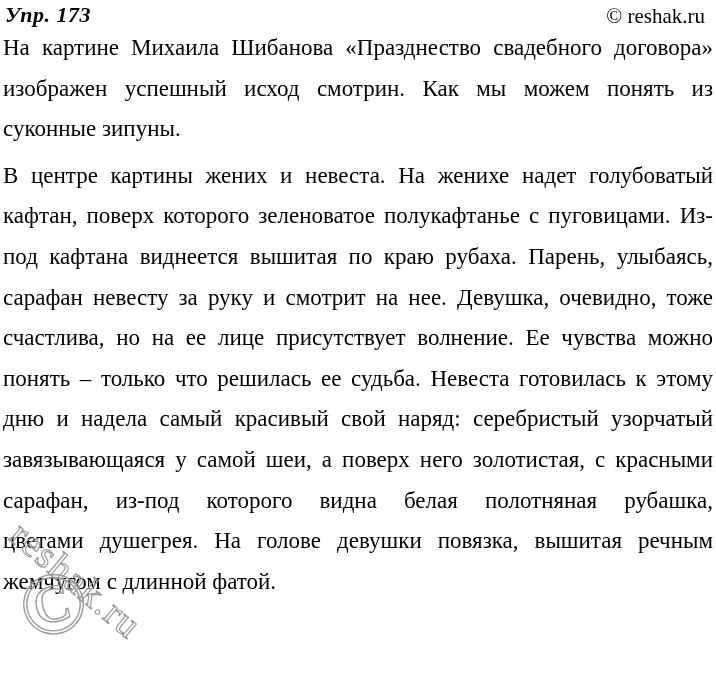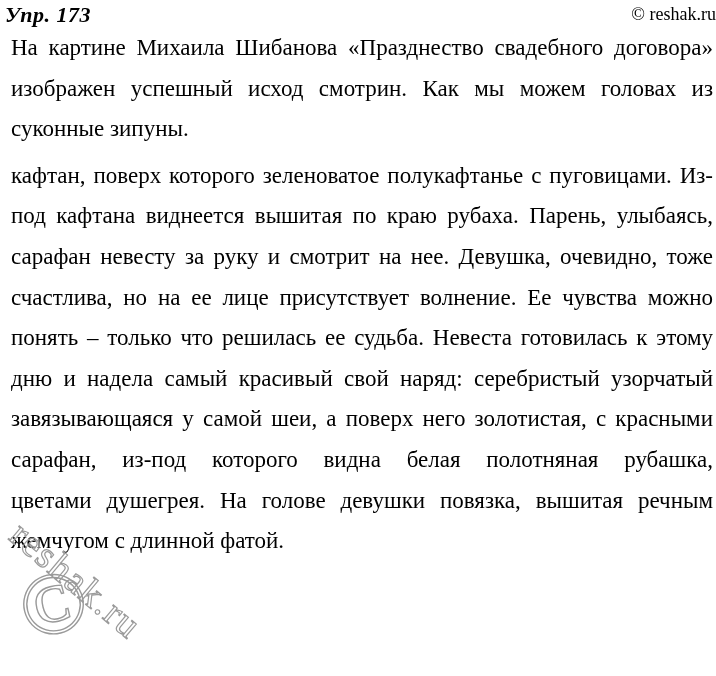--- a/index.html
+++ b/index.html
@@ -20,40 +20,39 @@
     position: absolute;
     left: 5px;
     top: 2px;
     font-size: 22px;
     font-weight: bold;
     font-style: italic;
     letter-spacing: 0.5px;
   }
   .copyright {
     position: absolute;
-    right: 0;
+    right: 11px;
     top: 4px;
-    font-size: 18px;
+    font-size: 21px;
   }
   .doc {
     position: absolute;
     left: 3px;
     right: 3px;
     top: 28px;
     font-size: 23px;
     line-height: 40.6px;
     z-index: 1;
   }
   .para { margin: 0; }
   .para + .para { margin-top: 6px; }
   .line {
     text-align: justify;
     text-align-last: justify;
     white-space: nowrap;
-    margin-left: 8px;
   }
   .line.last {
     text-align-last: left;
   }
   .wm {
     position: absolute;
     left: 0; top: 0;
     width: 716px; height: 676px;
     pointer-events: none;
     z-index: 2;
@@ -85,24 +84,25 @@
 </head>
 <body>
 
 <div class="page">
   <span class="exercise-title">Упр. 173</span>
   <span class="copyright">© reshak.ru</span>
 
   <div class="doc" id="doc">
       <div class="para">
         <div class="line">На картине Михаила Шибанова «Празднество свадебного договора»</div>
-        <div class="line">изображен успешный исход смотрин. Как мы можем головах из</div>
+        <div class="line">изображен успешный исход смотрин. Как мы можем понять из</div>
         <div class="line last">суконные зипуны.</div>
       </div>
       <div class="para">
+        <div class="line">В центре картины жених и невеста. На женихе надет голубоватый</div>
         <div class="line">кафтан, поверх которого зеленоватое полукафтанье с пуговицами. Из-</div>
         <div class="line">под кафтана виднеется вышитая по краю рубаха. Парень, улыбаясь,</div>
         <div class="line">сарафан невесту за руку и смотрит на нее. Девушка, очевидно, тоже</div>
         <div class="line">счастлива, но на ее лице присутствует волнение. Ее чувства можно</div>
         <div class="line">понять – только что решилась ее судьба. Невеста готовилась к этому</div>
         <div class="line">дню и надела самый красивый свой наряд: серебристый узорчатый</div>
         <div class="line">завязывающаяся у самой шеи, а поверх него золотистая, с красными</div>
         <div class="line">сарафан, из-под которого видна белая полотняная рубашка,</div>
         <div class="line">цветами душегрея. На голове девушки повязка, вышитая речным</div>
         <div class="line last">жемчугом с длинной фатой.</div>

